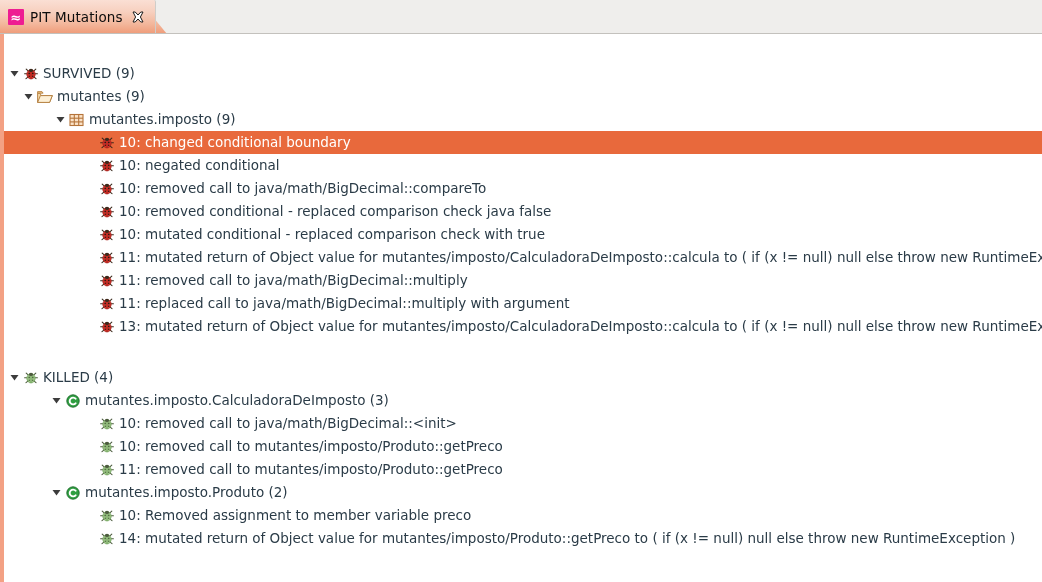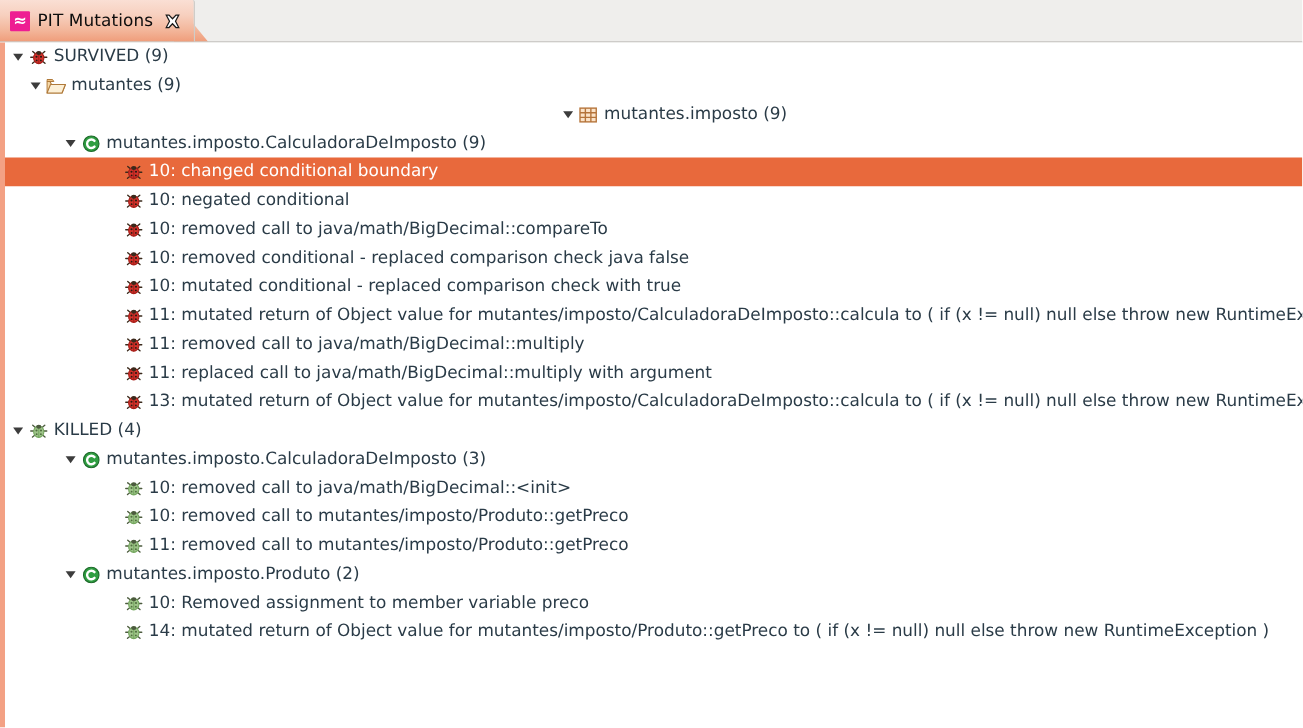--- a/index.html
+++ b/index.html
@@ -112,23 +112,23 @@
   .icon {
     width: 17px; height: 16px;
     flex: none;
     display: flex; align-items: center; justify-content: center;
     margin-right: 4px;
   }
   .icon svg { display: block; }
   .label { white-space: nowrap; }
 
   
-  .lvl0 { padding-left: 4px; }
+  .lvl0 { padding-left: 4px; margin-top: 28px; }
   .lvl1 { padding-left: 18px; }
-  .lvl2 { padding-left: 32px; justify-content: center; }
+  .lvl2 { padding-left: 50px; }
   .lvl3 { padding-left: 46px; }
   .lvl4 { padding-left: 80px; }
 
   .spacer { width: 14px; flex: none; }
 </style>
 </head>
 <body>
 
 <div id="app">
 
@@ -199,34 +199,20 @@
           <svg width="15" height="14" viewBox="0 0 15 14">
             <rect x="1" y="1.5" width="13" height="11" fill="#fbe3c8" stroke="#b5743a" stroke-width="1.1"></rect>
             <line x1="1" y1="5.2" x2="14" y2="5.2" stroke="#b5743a" stroke-width="1.1"></line>
             <line x1="1" y1="8.9" x2="14" y2="8.9" stroke="#b5743a" stroke-width="1.1"></line>
             <line x1="5.3" y1="1.5" x2="5.3" y2="12.5" stroke="#b5743a" stroke-width="1.1"></line>
             <line x1="9.7" y1="1.5" x2="9.7" y2="12.5" stroke="#b5743a" stroke-width="1.1"></line>
           </svg>
         </span>
         <span class="label">mutantes.imposto (9)</span>
       </div>
-      <div class="row lvl3">
-        <span class="twisty">
-          <svg width="9" height="9" viewBox="0 0 9 9">
-            <path d="M0.5 2 L8.5 2 L4.5 7.5 Z" fill="#3c3c3c"></path>
-          </svg>
-        </span>
-        <span class="icon">
-          <svg width="14" height="14" viewBox="0 0 14 14">
-            <circle cx="7" cy="7" r="6.2" fill="#2f9e41" stroke="#1d6b2b" stroke-width="0.9"></circle>
-            <path d="M9.6 4.7 A3.4 3.4 0 1 0 9.6 9.3" fill="none" stroke="#ffffff" stroke-width="1.9" stroke-linecap="round"></path>
-          </svg>
-        </span>
-        <span class="label">mutantes.imposto.CalculadoraDeImposto (9)</span>
-      </div>
       <div class="row lvl4 selected">
         <span class="spacer"></span>
         <span class="icon">
           <svg width="16" height="16" viewBox="0 0 16 16">
             <g stroke="#3a2a1c" stroke-width="1.1" stroke-linecap="round">
               <line x1="3.2" y1="3.2" x2="6.0" y2="5.6"></line>
               <line x1="12.8" y1="3.2" x2="10.0" y2="5.6"></line>
               <line x1="1.6" y1="7.8" x2="4.6" y2="7.8"></line>
               <line x1="14.4" y1="7.8" x2="11.4" y2="7.8"></line>
               <line x1="3.0" y1="12.6" x2="5.8" y2="10.4"></line>

